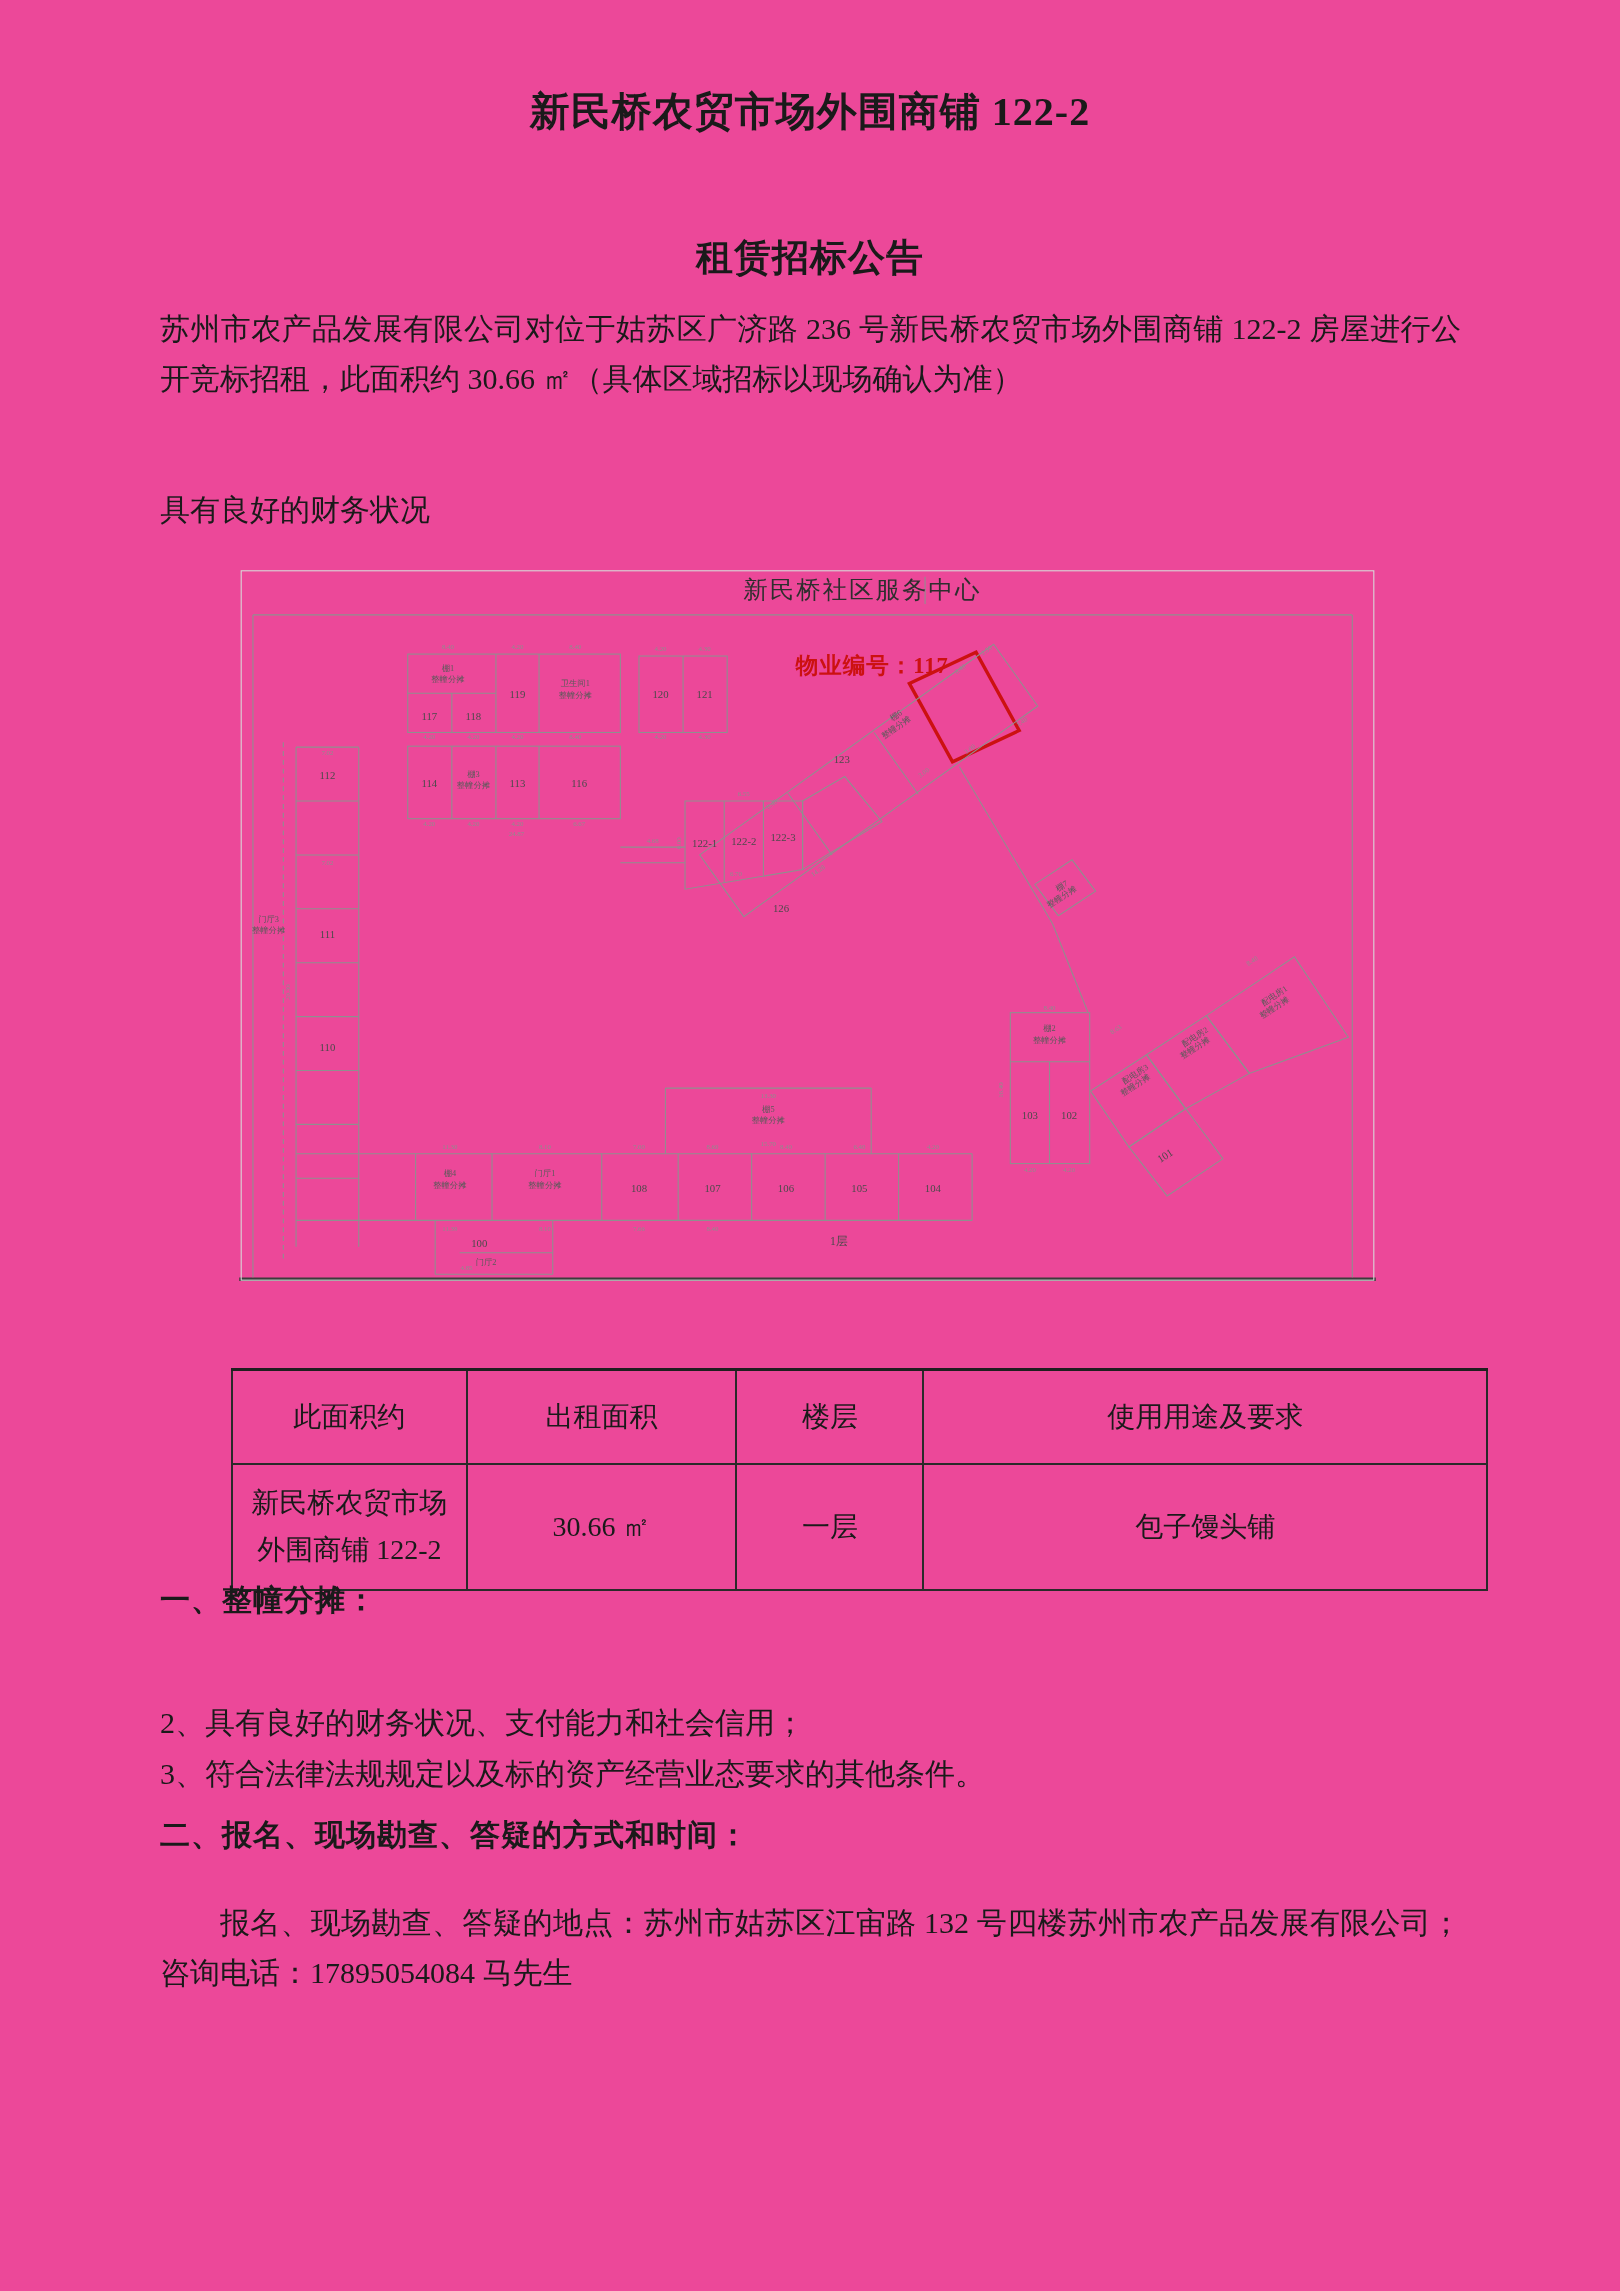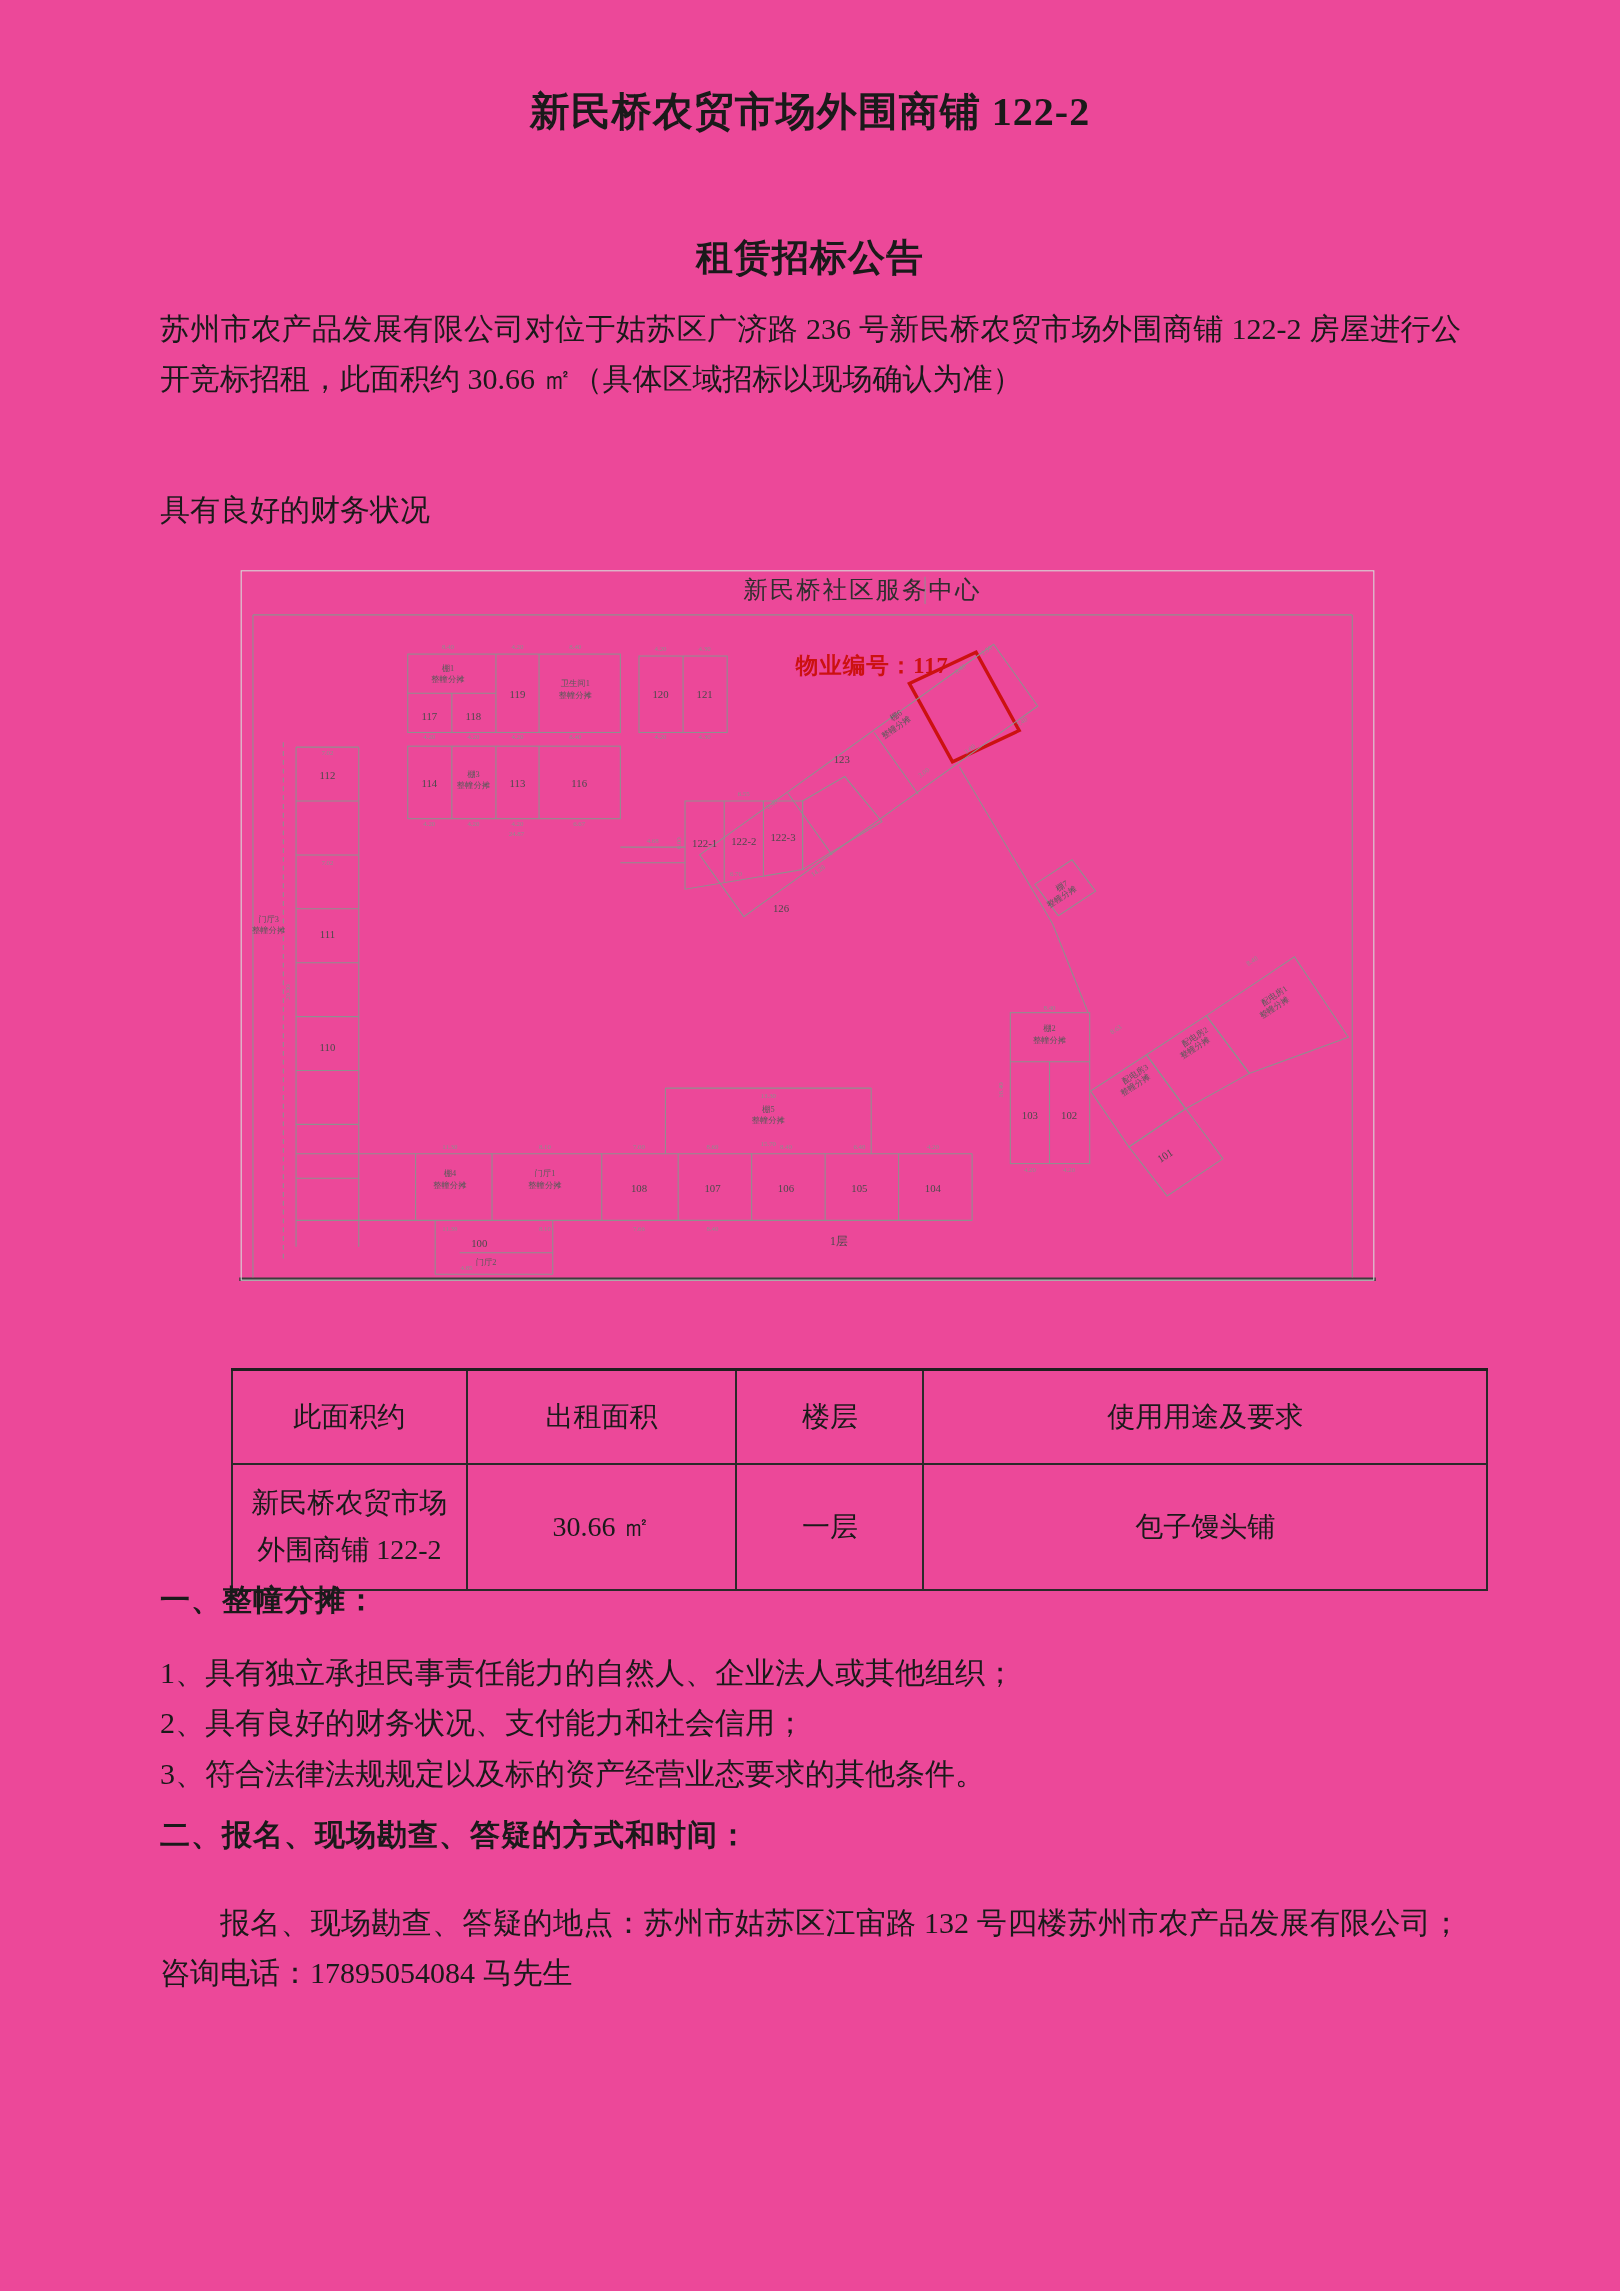--- a/index.html
+++ b/index.html
@@ -244,21 +244,20 @@
     <tr>
       <td>新民桥农贸市场外围商铺 122-2</td>
       <td>30.66 ㎡</td>
       <td>一层</td>
       <td>包子馒头铺</td>
     </tr>
   </tbody>
     </table>
 
   <p class="sec-h sec1-h">一、整幢分摊：</p>
-  <p class="item item1">1、具有独立承担民事责任能力的自然人、企业法人或其他组织；</p>
   <p class="item item2">2、具有良好的财务状况、支付能力和社会信用；</p>
   <p class="item item3">3、符合法律法规规定以及标的资产经营业态要求的其他条件。</p>
 
   <p class="sec-h sec2-h">二、报名、现场勘查、答疑的方式和时间：</p>
   <p class="sec2-body">报名、现场勘查、答疑的地点：苏州市姑苏区江宙路 132 号四楼苏州市农产品发展有限公司；　咨询电话：17895054084 马先生</p>
 
 </div>
 
 
 </body></html>

